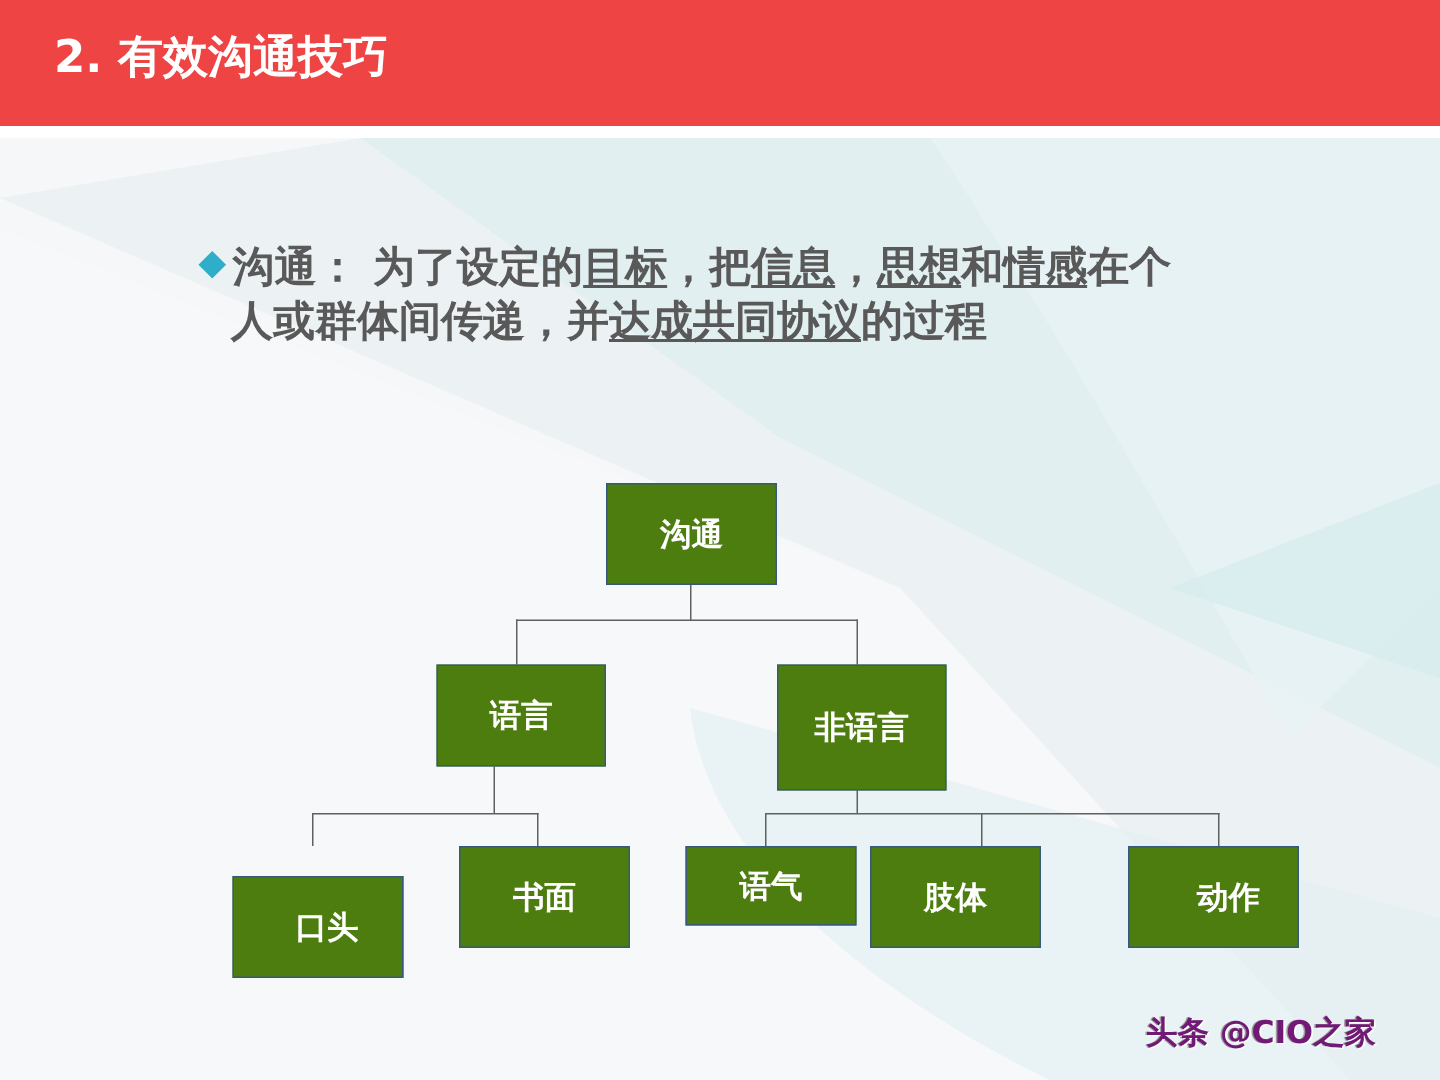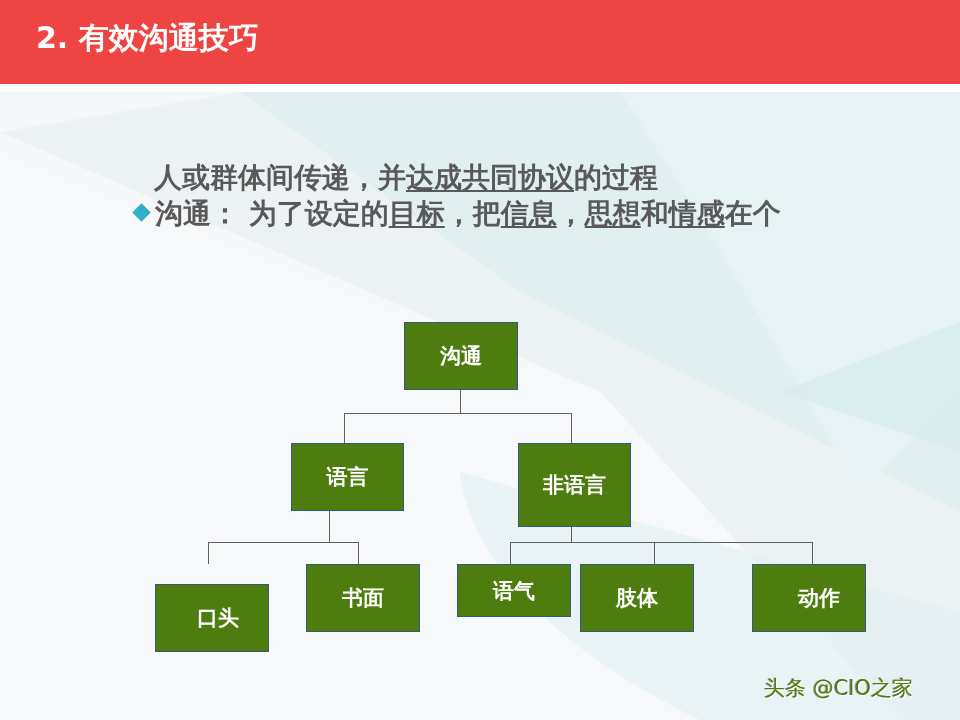--- a/index.html
+++ b/index.html
@@ -36,22 +36,23 @@
   }
   .u { text-decoration: underline; text-underline-offset: 3px; text-decoration-thickness: 2px; }
   .node {
     position: absolute; background: #4d7c0f; border: 1px solid #355a7c;
     color: #ffffff; font-size: 21px; font-weight: bold;
     display: flex; align-items: center; justify-content: center;
   }
   .conn { position: absolute; background: #606060; }
   .watermark {
     position: absolute; left: 764px; top: 674px;
-    color: #4d7c0f; font-size: 21px;
+    color: #701a75; font-size: 21px;
     text-shadow: 1px 1px 0 #ffffff, -1px 0 0 #999;
+    font-weight: bold;
   }
 </style>
 </head>
 <body>
 
 <div class="header">
   <div class="header-title">2. 有效沟通技巧</div>
 </div>
 <div class="header-gap"></div>
 
@@ -60,22 +61,22 @@
     <polygon points="240,0 960,0 960,420 520,200" fill="#d9ecee" opacity="0.75"></polygon>
     <polygon points="0,40 240,0 520,200 960,420 960,628 900,628 600,300" fill="#e6eff2" opacity="0.6"></polygon>
     <polygon points="0,60 600,300 900,628 0,628" fill="#f6f7f8" opacity="0.9"></polygon>
     <path d="M620,0 C700,120 780,260 860,400 L960,300 L960,0 Z" fill="#e9f3f5" opacity="0.8"></path>
     <path d="M460,380 C470,470 560,560 700,628 L960,628 L960,520 Z" fill="#e4f0f2" opacity="0.7"></path>
     <polygon points="780,300 960,230 960,360" fill="#d7ebee" opacity="0.8"></polygon>
   </svg>
 </div>
 
 <div class="definition">
+  <span class="line"><span class="bullet"></span><span id="l1"><span>沟通：  为了设定的</span><span class="u">目标</span><span>，把</span><span class="u">信息</span><span>，</span><span class="u">思想</span><span>和</span><span class="u">情感</span><span>在个</span></span></span>
   <span class="line line2"><span id="l2"><span>人或群体间传递，并</span><span class="u">达成共同协议</span><span>的过程</span></span></span>
-  <span class="line"><span class="bullet"></span><span id="l1"><span>沟通：  为了设定的</span><span class="u">目标</span><span>，把</span><span class="u">信息</span><span>，</span><span class="u">思想</span><span>和</span><span class="u">情感</span><span>在个</span></span></span>
 </div>
 
 <div class="conn" style="left:460px;top:390px;width:1px;height:24px;"></div>
 <div class="conn" style="left:344px;top:413px;width:228px;height:1px;"></div>
 <div class="conn" style="left:344px;top:413px;width:1px;height:30px;"></div>
 <div class="conn" style="left:571px;top:413px;width:1px;height:30px;"></div>
 
 <div class="conn" style="left:329px;top:511px;width:1px;height:31px;"></div>
 <div class="conn" style="left:208px;top:542px;width:151px;height:1px;"></div>
 <div class="conn" style="left:208px;top:542px;width:1px;height:22px;"></div>

